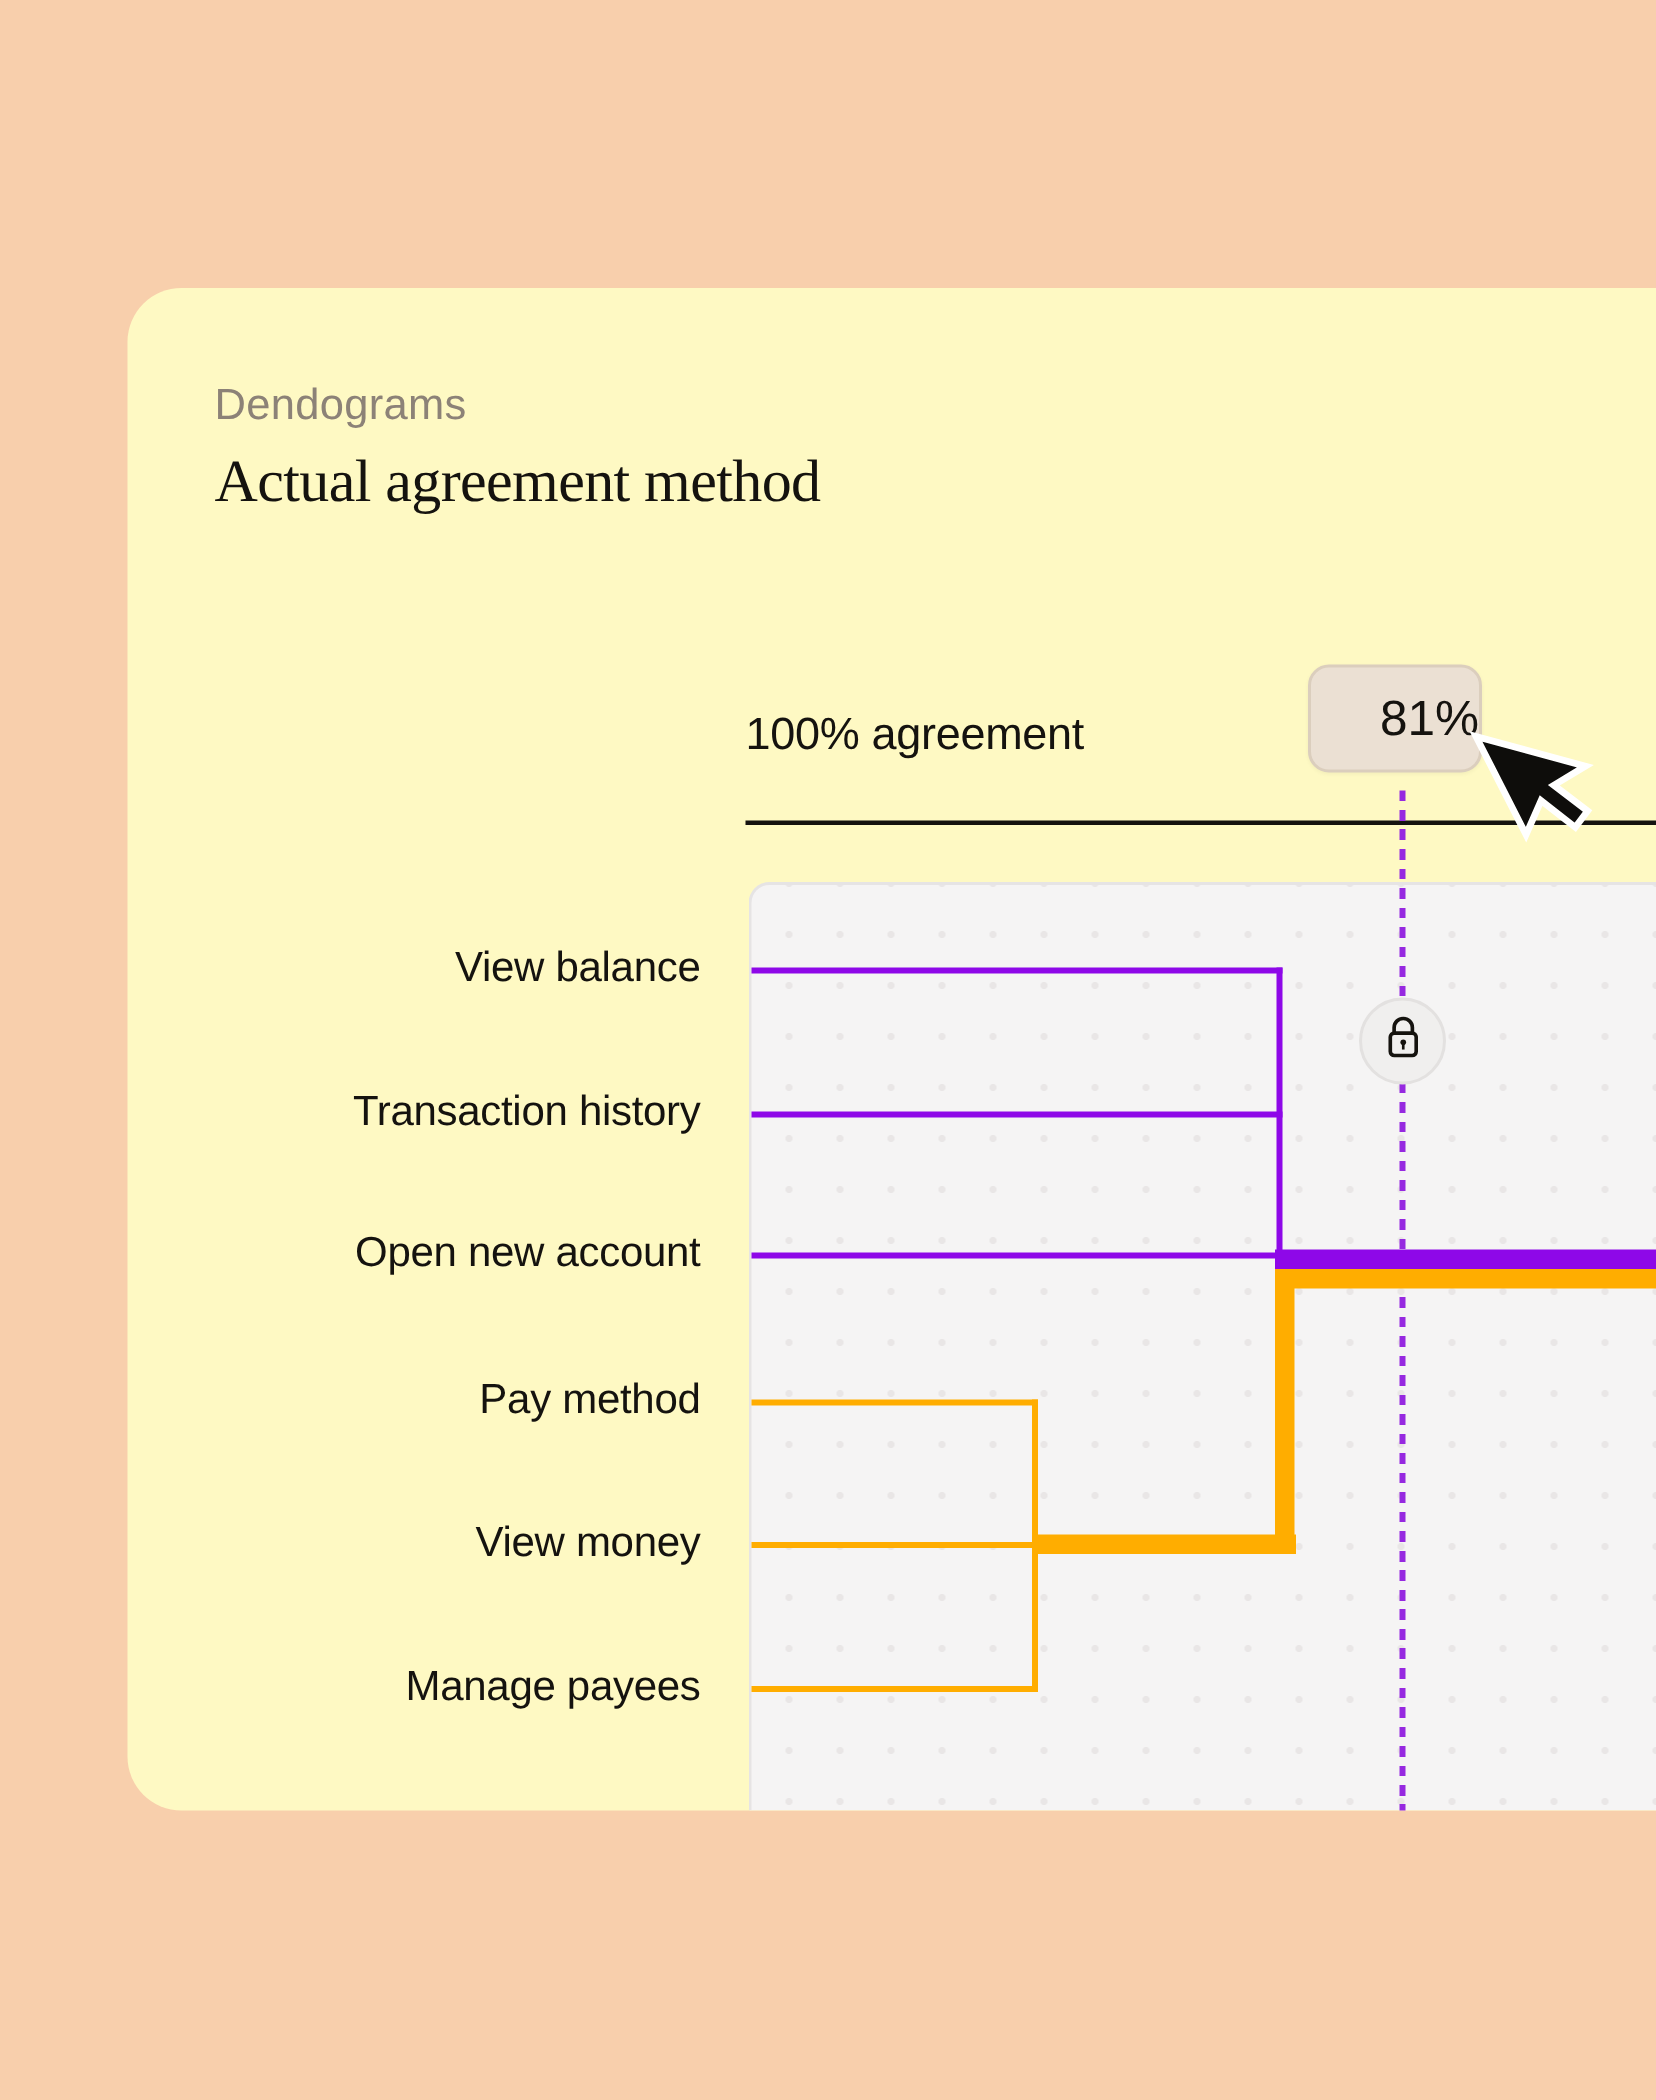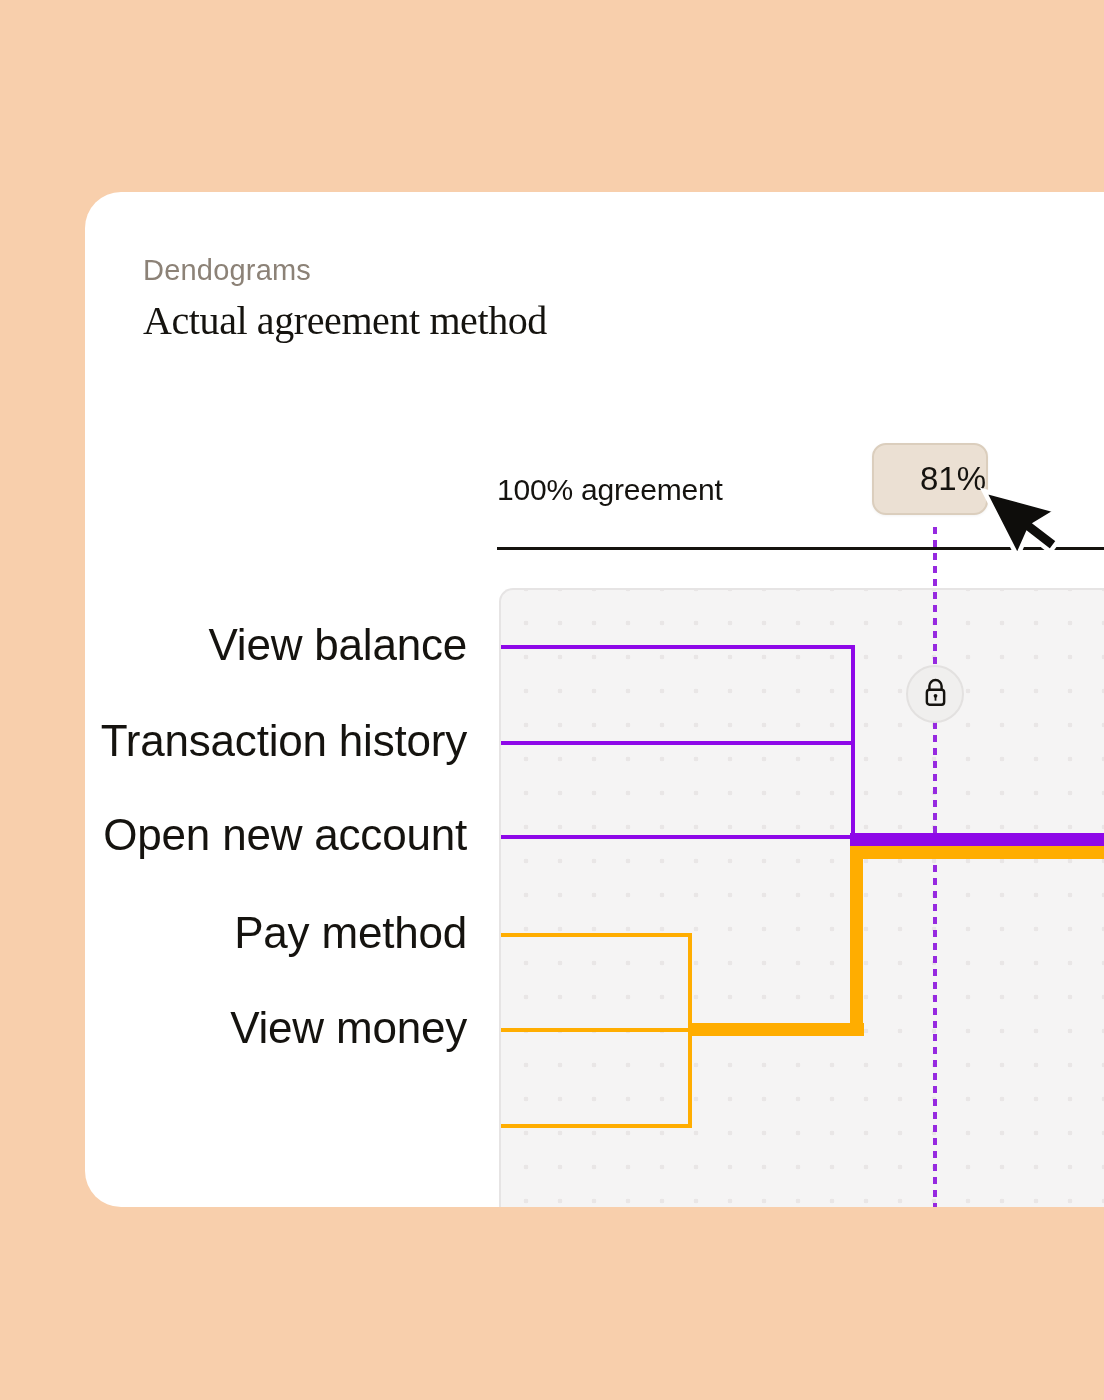--- a/index.html
+++ b/index.html
@@ -1,19 +1,19 @@
 <!DOCTYPE html>
 <html><head>
 <meta charset="utf-8">
 <style>
   html,body{margin:0;padding:0;}
   body{font-family:"Liberation Sans","DejaVu Sans",sans-serif;}
   .page{position:relative;width:1104px;height:1400px;background:#F8CFAC;overflow:hidden;}
   .card{position:absolute;left:85px;top:192px;width:1019px;height:1015px;
-        background:#ffffff;border-radius:36px 0 0 36px;}
+        background:#fef9c3;border-radius:36px 0 0 36px;}
   .eyebrow{position:absolute;left:58px;top:62px;font-size:29px;line-height:32px;
         color:#8C8277;letter-spacing:.2px;}
   .title{position:absolute;left:58px;top:106px;font-size:40px;line-height:46px;
         color:#15130F;font-weight:500;letter-spacing:-.4px;font-family:Liberation Serif, serif;}
   .axis-label{position:absolute;left:412px;top:282px;font-size:30px;line-height:32px;
         color:#15130F;font-weight:400;letter-spacing:-.2px;z-index:2;}
   .axis-line{position:absolute;left:412px;top:355px;width:607px;height:3px;
         background:#15130F;z-index:2;}
   .badge{position:absolute;left:787px;top:251px;width:116px;height:72px;
         background:#EBE0D3;border:2px solid #DBCEBD;border-radius:14px;
@@ -27,21 +27,21 @@
         background-size:34px 34px;background-position:8px 16px;}
   .threshold{position:absolute;left:848px;top:335px;width:4px;height:680px;
         background:repeating-linear-gradient(180deg,#9629E0 0 7px,transparent 7px 13px);
         z-index:2;}
   .tree{position:absolute;left:0;top:0;width:100%;height:100%;z-index:3;}
   .seg{position:absolute;}
   .lock-wrap{position:absolute;left:821px;top:473px;width:58px;height:58px;border-radius:50%;
         background:#F0EFEE;border:2px solid #E3E1E0;box-sizing:border-box;
         display:flex;align-items:center;justify-content:center;z-index:4;cursor:pointer;}
   .labels{position:absolute;left:0;top:0;width:382px;height:100%;}
-  .leaf{position:absolute;right:0;width:382px;text-align:right;font-size:44px;
+  .leaf{position:absolute;right:0;width:382px;text-align:right;font-size:28px;
         line-height:40px;color:#15130F;letter-spacing:-.2px;margin-left:40px;}
   .leaf.r0{top:433px}.leaf.r1{top:529px}.leaf.r2{top:623px}
   .leaf.r3{top:721px}.leaf.r4{top:816px}.leaf.r5{top:912px}
   .cursor{position:absolute;left:977px;top:486px;z-index:7;pointer-events:none;}
 </style>
 </head>
 <body>
 
 <div class="page">
   <div class="card">
@@ -57,20 +57,21 @@
     </div>
 
     <div class="threshold"></div>
 
     <div class="labels" id="labels">
         <div class="leaf r0">View balance</div>
         <div class="leaf r2">Open new account</div>
         <div class="leaf r1">Transaction history</div>
         <div class="leaf r3">Pay method</div>
         <div class="leaf r4">View money</div>
+        <div class="leaf r5">Manage payees</div>
       </div>
 
     <div class="plot">
       <div class="tree" id="tree">
           <div class="seg" style="left: 0px; top: 55px; width: 354px; height: 4px; background: rgb(142, 8, 232);"></div>
           <div class="seg" style="left: 0px; top: 151px; width: 354px; height: 4px; background: rgb(142, 8, 232);"></div>
           <div class="seg" style="left: 0px; top: 245px; width: 354px; height: 4px; background: rgb(142, 8, 232);"></div>
           <div class="seg" style="left: 350px; top: 55px; width: 4px; height: 194px; background: rgb(142, 8, 232);"></div>
           <div class="seg" style="left: 349px; top: 243px; width: 256px; height: 13px; background: rgb(142, 8, 232);"></div>
           <div class="seg" style="left: 349px; top: 256px; width: 256px; height: 13px; background: rgb(255, 173, 0);"></div>

